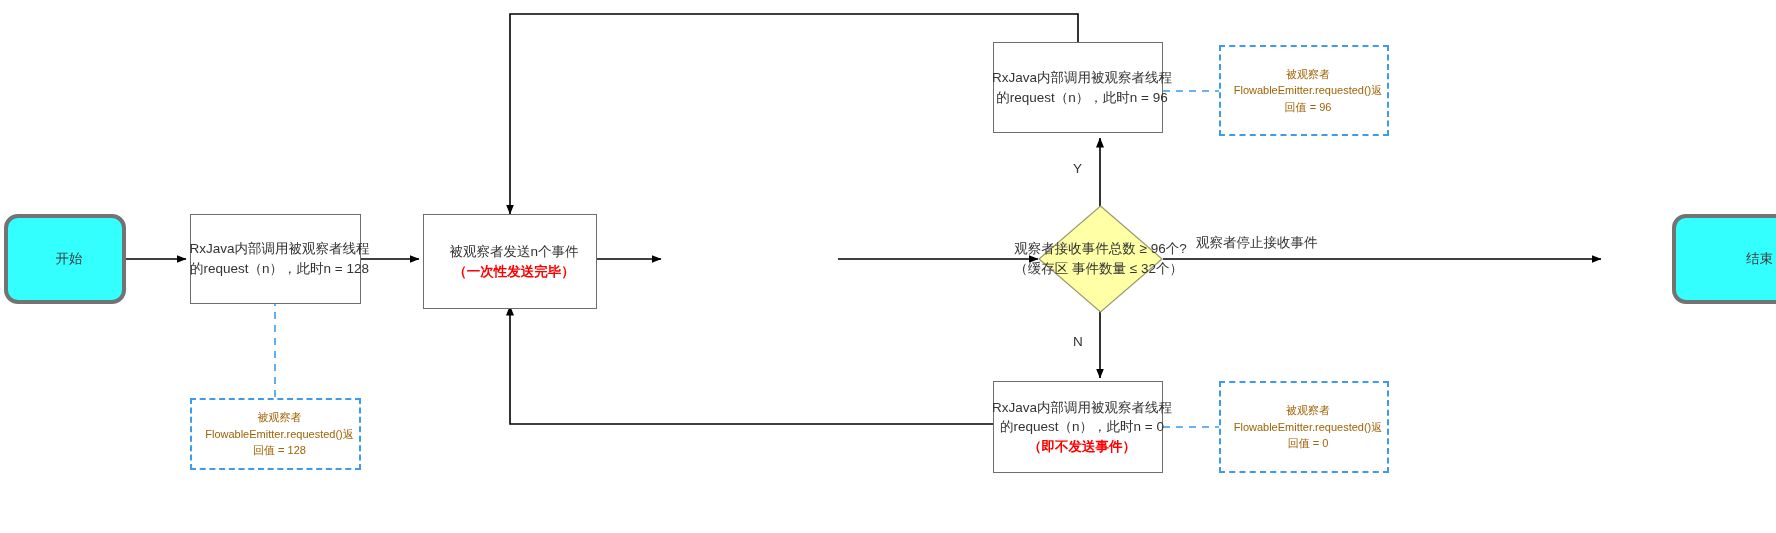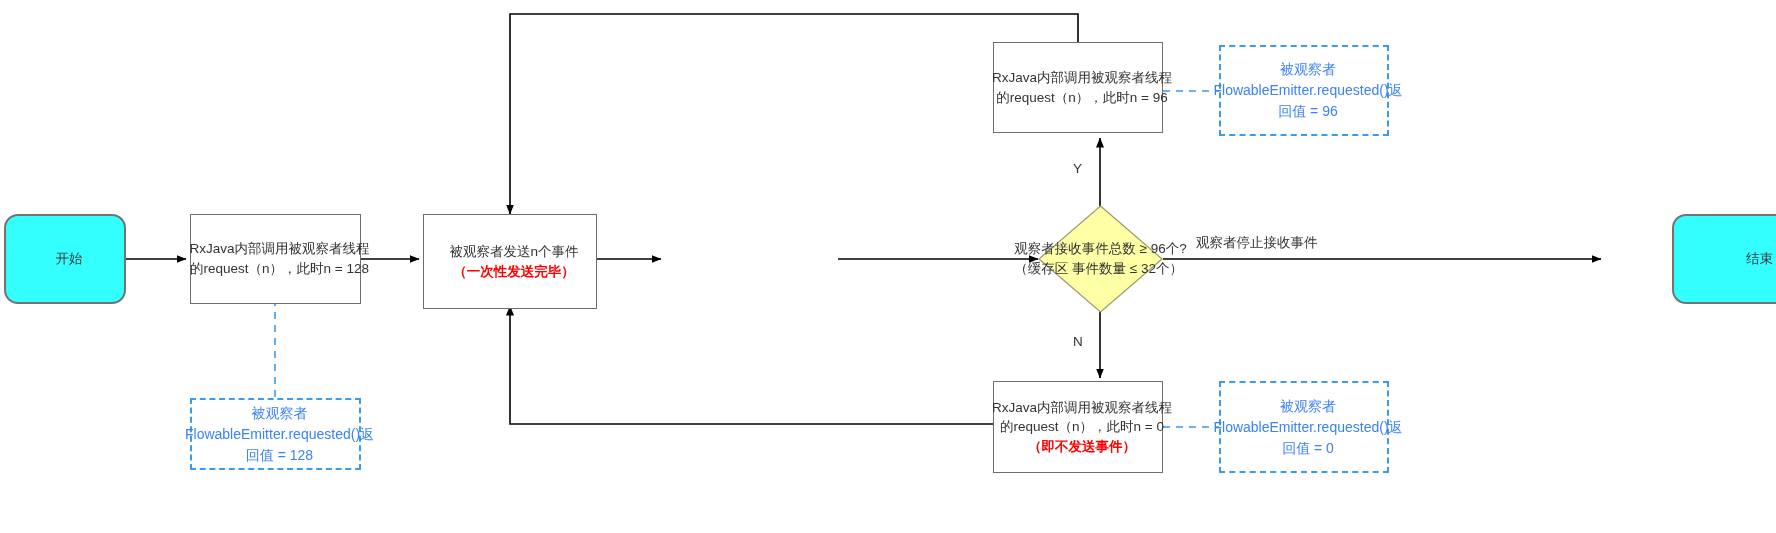--- a/index.html
+++ b/index.html
@@ -36,33 +36,33 @@
     font-size: 13.5px;
     line-height: 1.45;
     color: #333333;
     padding-left: 8px;
   }
   .node .ln { white-space: nowrap; }
   .node .red { color: #ff0000; font-weight: 700; }
 
   .terminator {
     background: #33ffff;
-    border: 2px solid #737373;
+    border: 4px solid #737373;
     border-radius: 14px;
     color: #3b3b3b;
   }
   .process {
     background: #ffffff;
     border: 1px solid #6e6e6e;
   }
   .note {
     border: 2px dashed #3d9be9;
     background: #ffffff;
-    color: #3b82f6;
-    font-size: 14px;
+    color: #a16207;
+    font-size: 11px;
     line-height: 1.5;
   }
   .decision-wrap {
     position: absolute;
     display: flex;
     align-items: center;
     justify-content: center;
   }
   .decision-shape {
     position: absolute;

